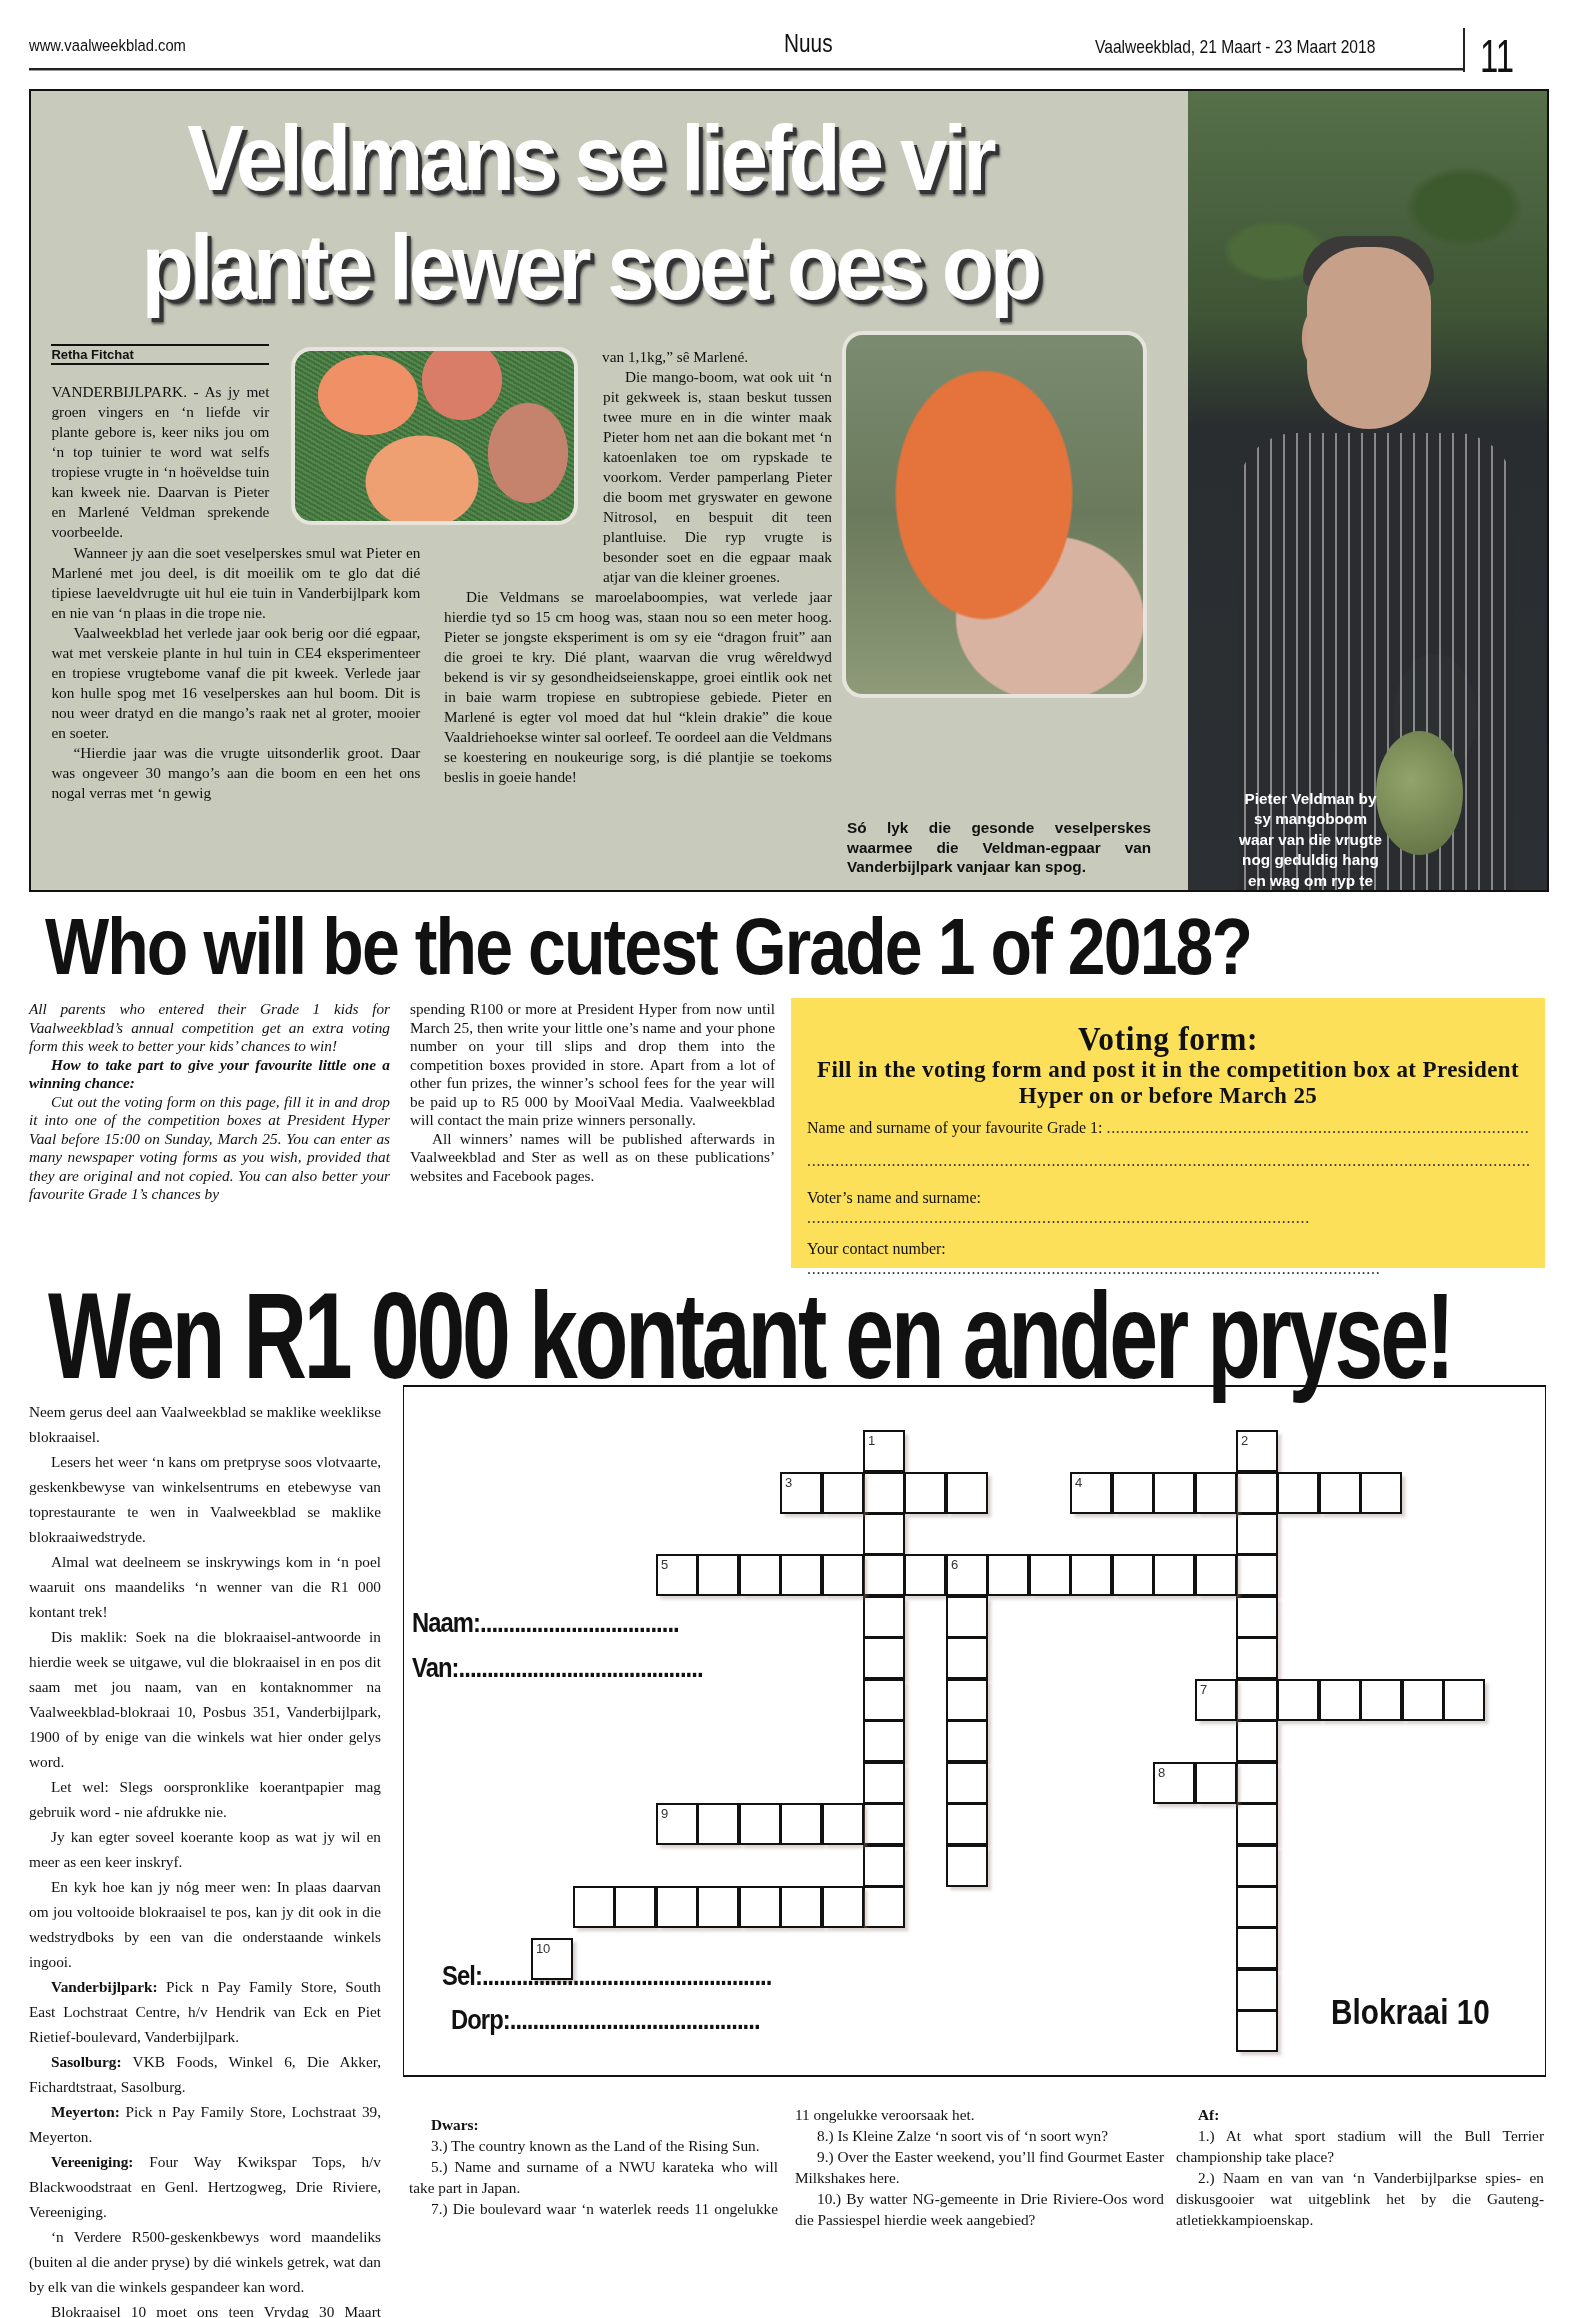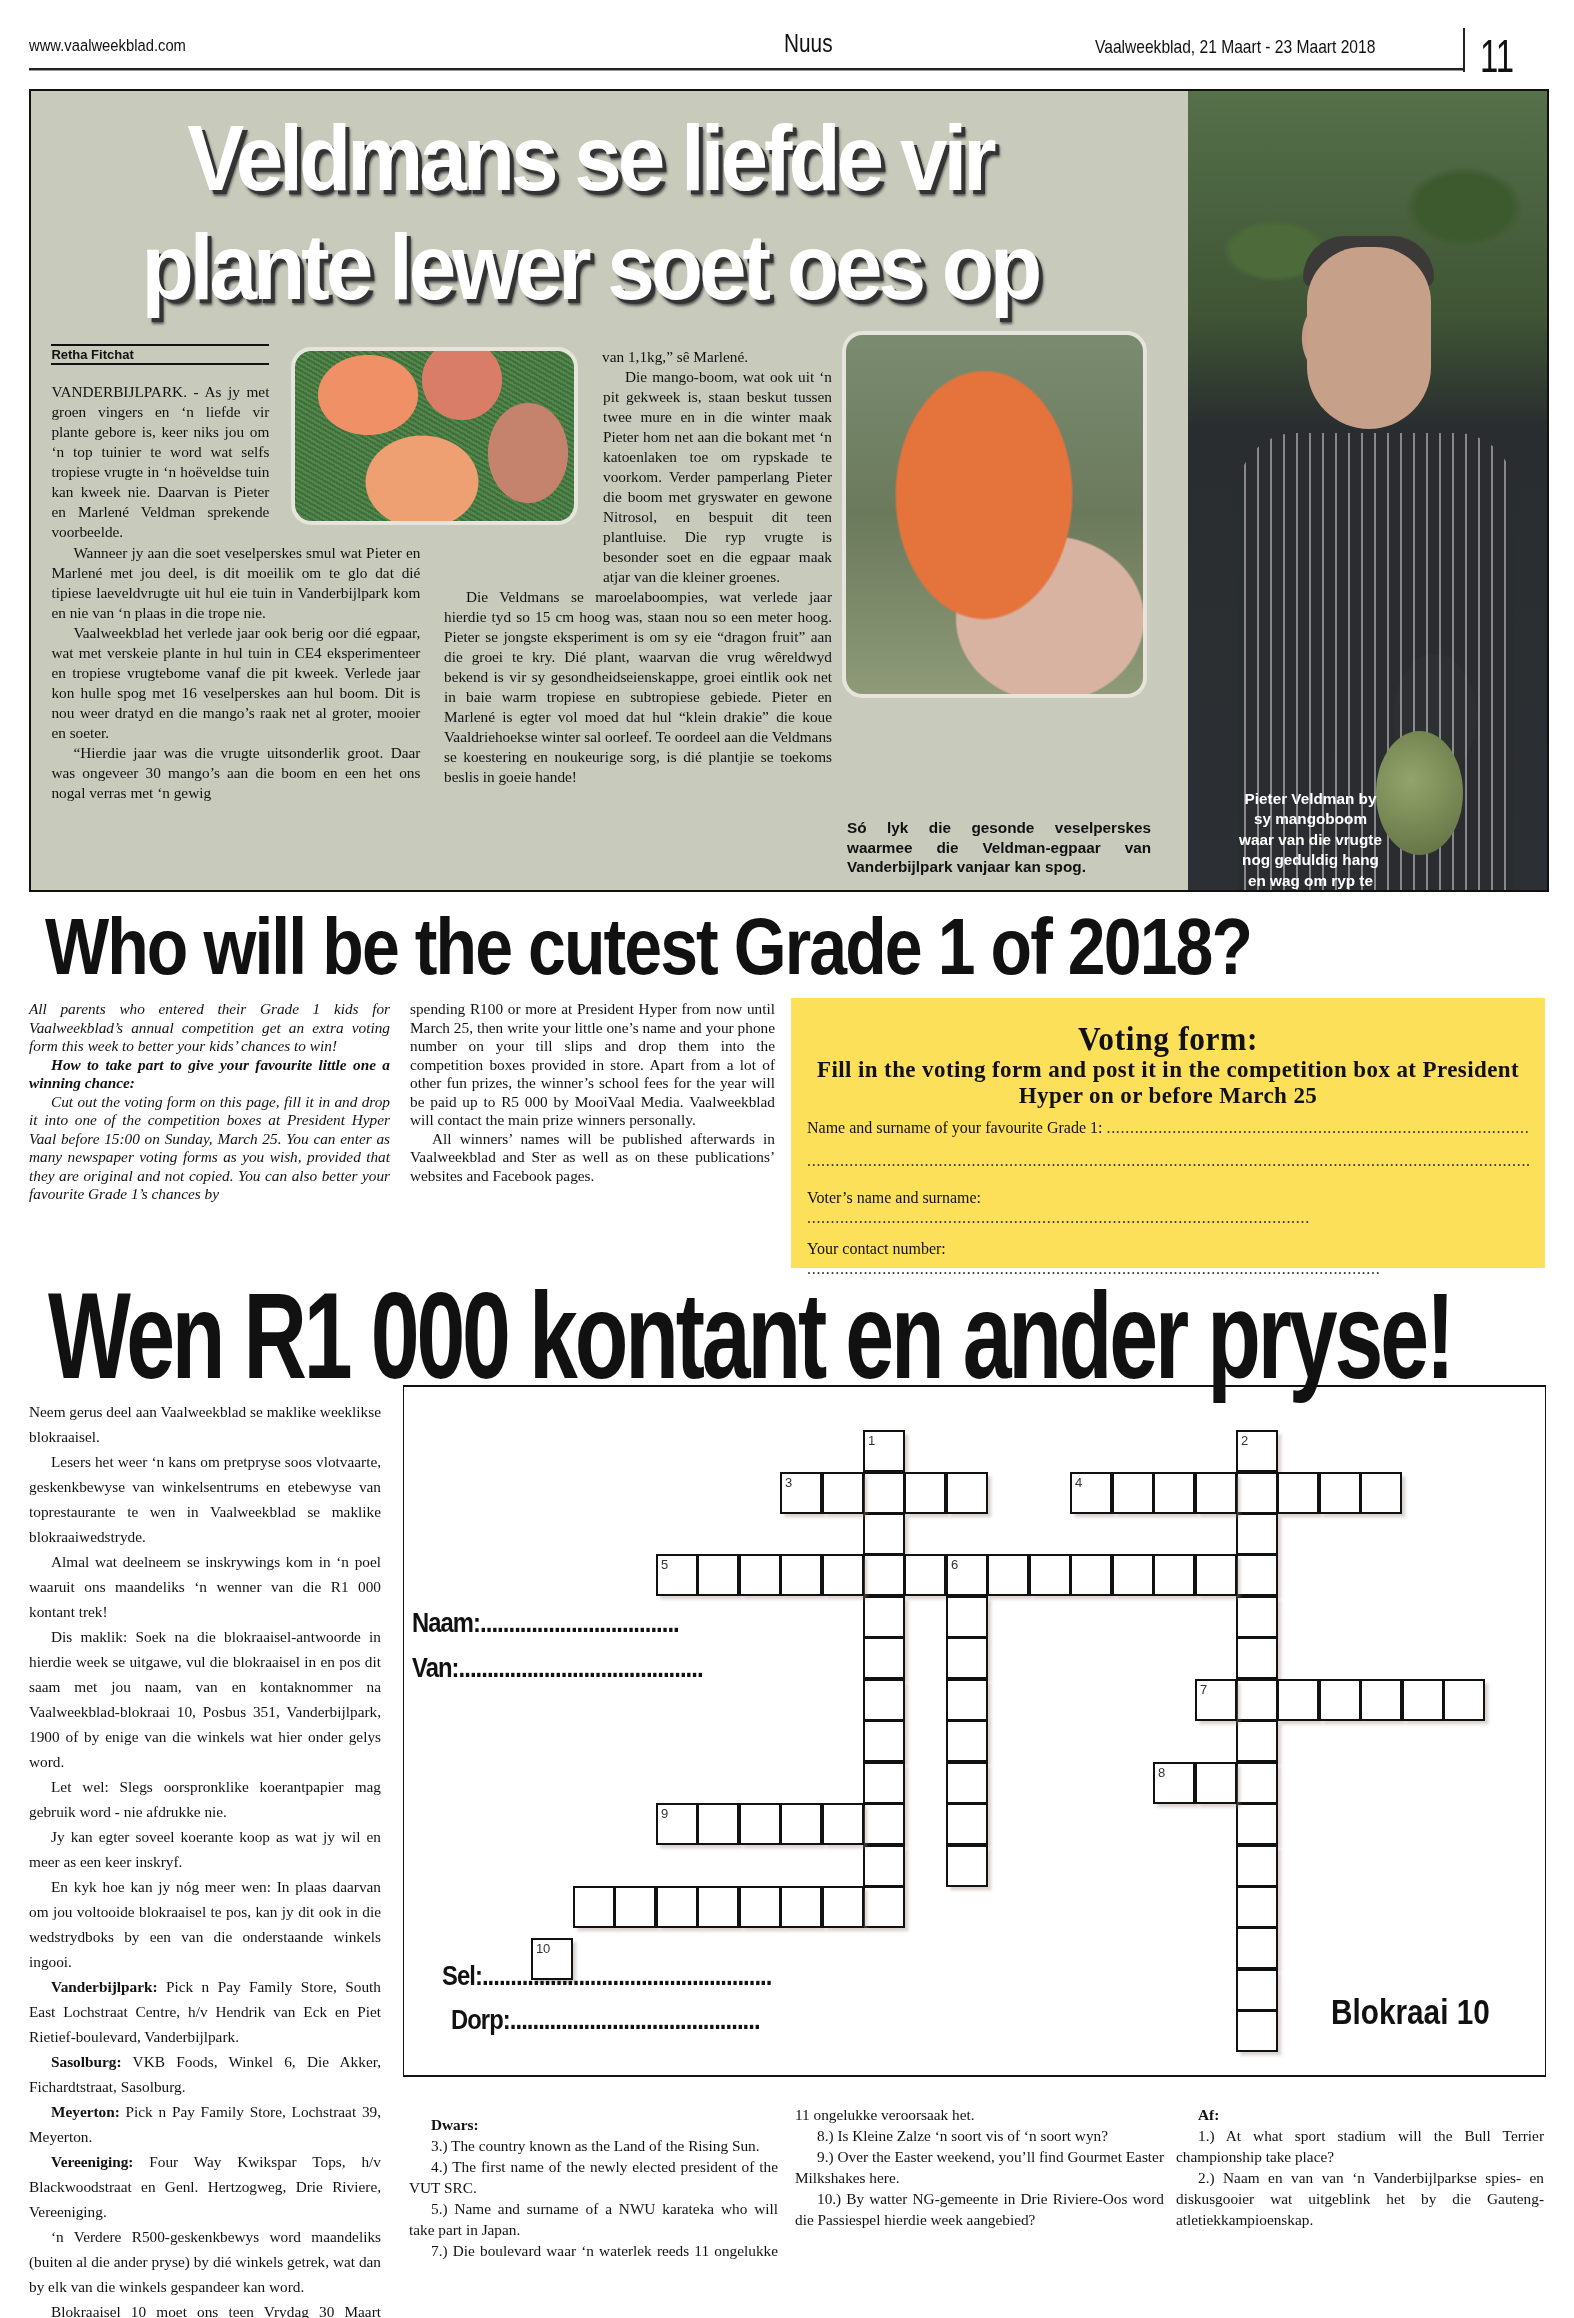--- a/index.html
+++ b/index.html
@@ -280,21 +280,20 @@
 
 <div class="xlabel" style="left:412px;top:1607px;"><span>Naam:</span><span>...................................</span></div>
 <div class="xlabel" style="left:412px;top:1652px;"><span>Van:</span><span>...........................................</span></div>
 <div class="xlabel" style="left:442px;top:1960px;"><span>Sel:</span><span>...................................................</span></div>
 <div class="xlabel" style="left:451px;top:2004px;"><span>Dorp:</span><span>............................................</span></div>
 <div class="xtitle">Blokraai 10</div>
 
 <div class="clues" style="left:409px;width:369px;">
   <p class="head" style="margin-top:10px;">Dwars:</p>
   <p>3.) The country known as the Land of the Rising Sun.</p>
-  <p>4.) The first name of the newly elected president of the VUT SRC.</p>
   <p>5.) Name and surname of a NWU karateka who will take part in Japan.</p>
   <p style="height:20.4px;overflow:hidden;">7.) Die boulevard waar ‘n waterlek reeds 11 ongelukke veroorsaak het.</p>
 </div>
 <div class="clues" style="left:795px;width:369px;">
   <p style="text-indent:0;">11 ongelukke veroorsaak het.</p>
   <p>8.) Is Kleine Zalze ‘n soort vis of ‘n soort wyn?</p>
   <p>9.) Over the Easter weekend, you’ll find Gourmet Easter Milkshakes here.</p>
   <p>10.) By watter NG-gemeente in Drie Riviere-Oos word die Passiespel hierdie week aangebied?</p>
 </div>
 <div class="clues" style="left:1176px;width:368px;">

